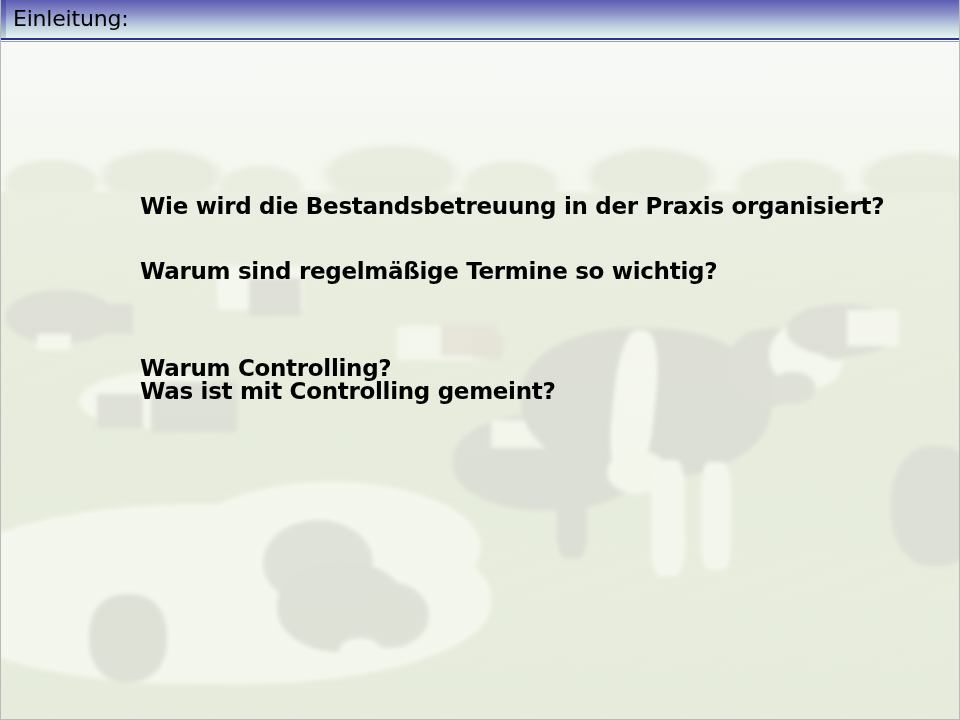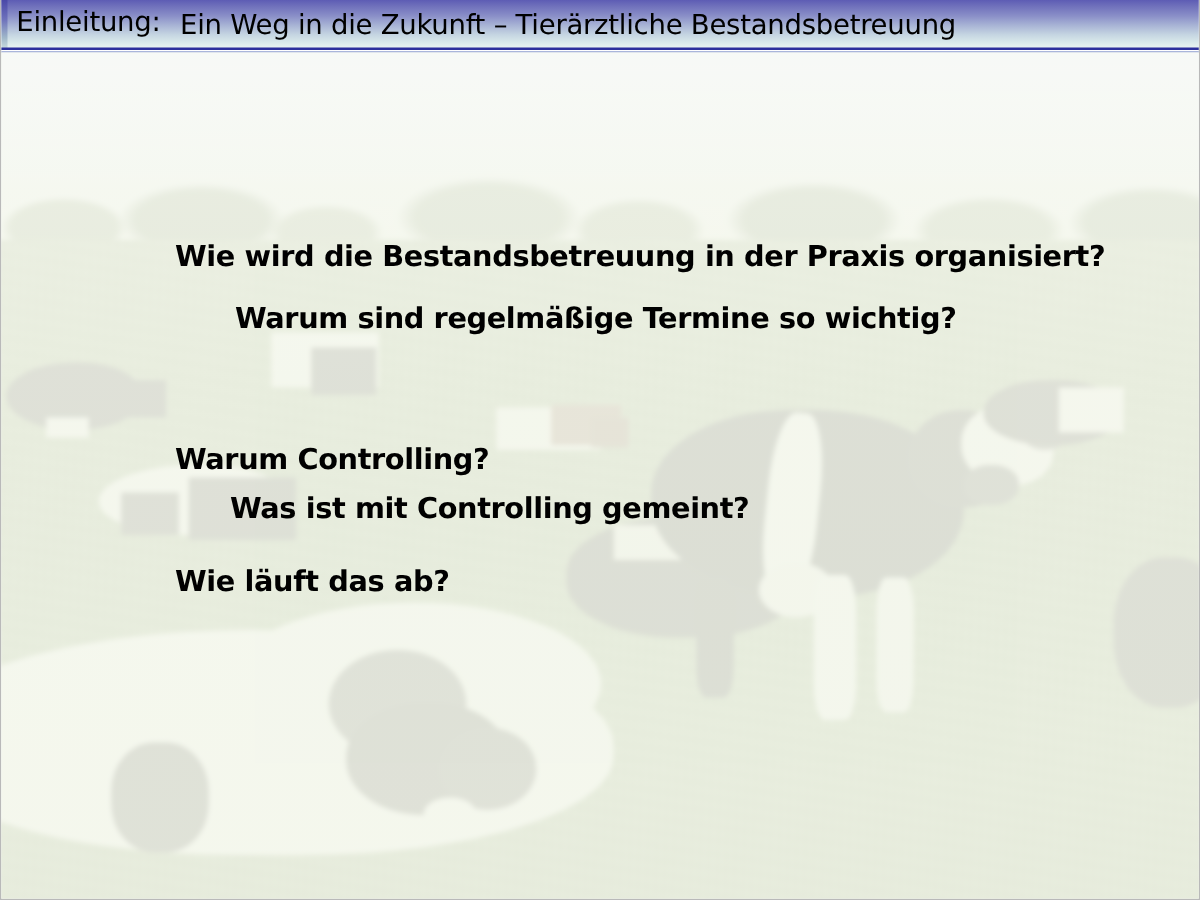--- a/index.html
+++ b/index.html
@@ -226,34 +226,33 @@
     left: 139px;
     color: #000000;
     font-family: "DejaVu Sans", sans-serif;
     font-weight: bold;
     font-size: 23px;
     line-height: 26px;
     white-space: nowrap;
     letter-spacing: -0.3px;
   }
   .bullet.l0 { top: 151px; }
-  .bullet.l1 { top: 200px; margin-left: 48px; }
+  .bullet.l1 { top: 216px; }
   .bullet.l2 { top: 281px; margin-top: 32px; }
-  .bullet.l3 { top: 352px; margin-left: 44px; }
+  .bullet.l3 { top: 336px; }
   .bullet.l4 { top: 411px; }
 </style>
 </head>
 <body>
 
 <div id="slide">
 
   <div id="title-bar">
     <div id="title-bar-left-edge"></div>
     <div class="title-text" id="title-kicker">Einleitung:</div>
-    <div class="title-text" id="title-main">Ein Weg in die Zukunft – Tierärztliche Bestandsbetreuung</div>
   </div>
   <div id="title-bar-rule"></div>
   <div id="title-bar-rule2"></div>
 
   <div id="photo">
     <div id="photo-inner">
       <div class="ph-sky"></div>
       <div class="ph-trees"></div>
       <div class="ph-grass"></div>
       <div class="ph-grass-tex"></div>
@@ -300,16 +299,15 @@
       <div class="cow" id="cow-fg-wht-gap"></div>
     </div>
     <div id="photo-wash"></div>
   </div>
 
   <div id="bullets">
     <div class="bullet l0">Wie wird die Bestandsbetreuung in der Praxis organisiert?</div>
     <div class="bullet l1">Warum sind regelmäßige Termine so wichtig?</div>
     <div class="bullet l2">Warum Controlling?</div>
     <div class="bullet l3">Was ist mit Controlling gemeint?</div>
-    <div class="bullet l4">Wie läuft das ab?</div>
   </div>
 
 </div>
 
 </body></html>

